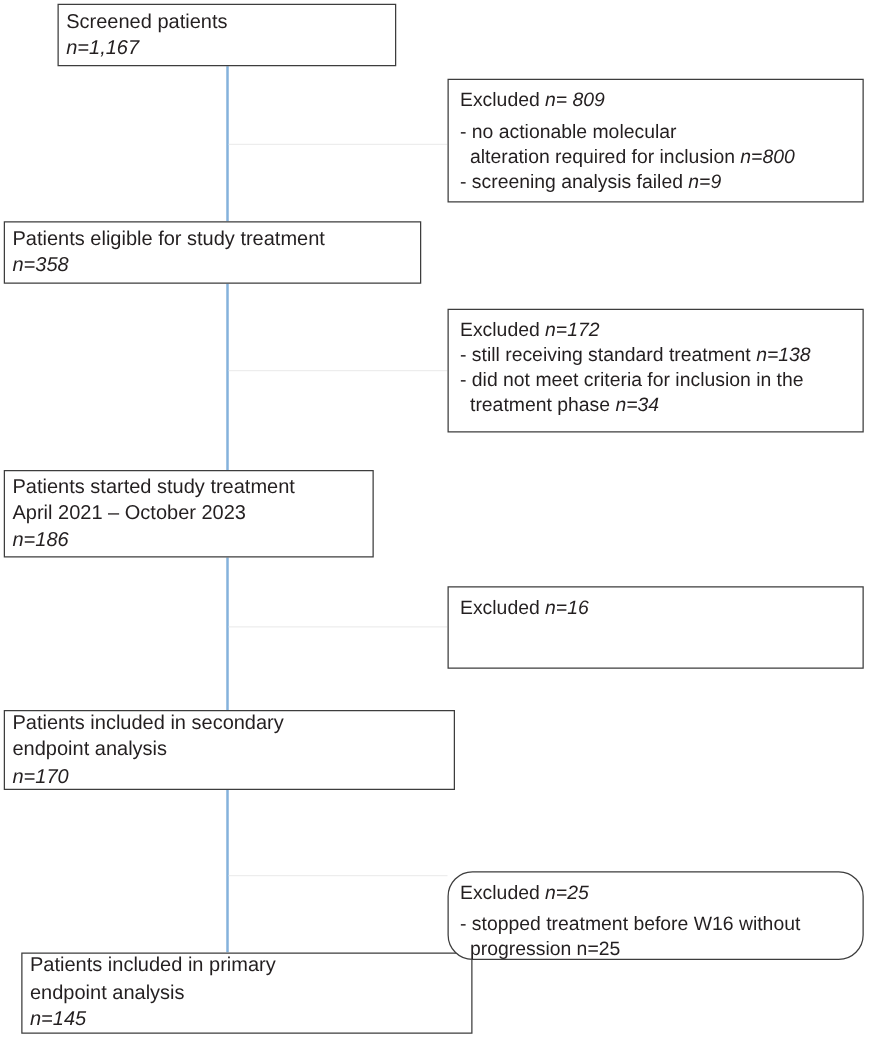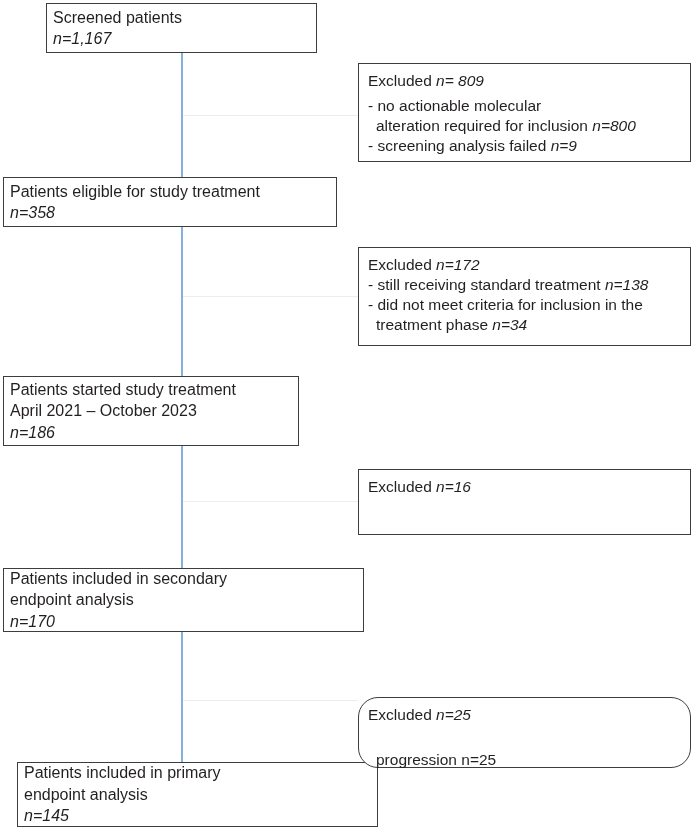--- a/index.html
+++ b/index.html
@@ -109,16 +109,16 @@
   <div class="excl-box" id="excl-1">
       <div class="header"><span>Excluded </span><span class="it">n=172</span></div>
       <div class="item"><span>- still receiving standard treatment </span><span class="it">n=138</span></div>
       <div class="item"><span>- did not meet criteria for inclusion in the</span><br><span>treatment phase </span><span class="it">n=34</span></div>
     </div>
   <div class="excl-box" id="excl-2">
       <div class="header"><span>Excluded </span><span class="it">n=16</span></div>
     </div>
   <div class="excl-box" id="excl-3">
       <div class="header gap"><span>Excluded </span><span class="it">n=25</span></div>
-      <div class="item"><br><span>progression n=25</span></div>
+      <div class="item"><span>- stopped treatment before W16 without</span><br><span>progression n=25</span></div>
     </div>
 
 </div>
 
 </body></html>

